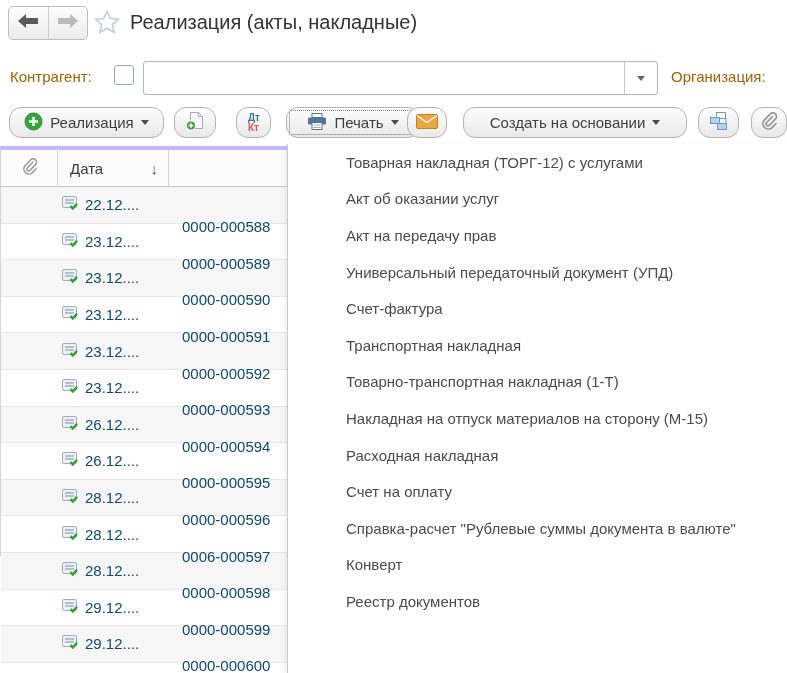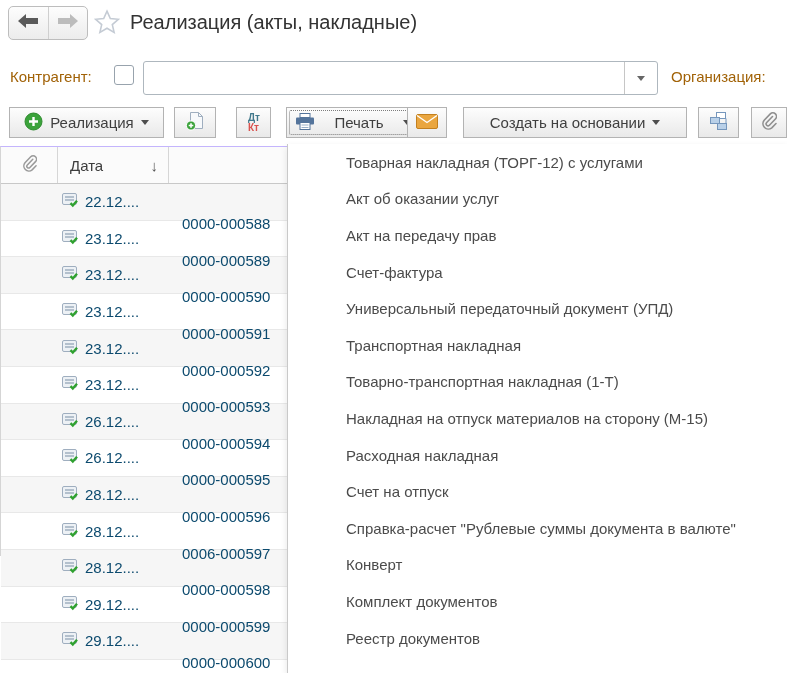--- a/index.html
+++ b/index.html
@@ -22,37 +22,37 @@
     border:1px solid #98a3ad;border-radius:3px;box-sizing:border-box;}
   .combo{position:absolute;left:143px;top:61px;width:515px;height:34px;border:1px solid #aeb7be;
     border-radius:3px;box-sizing:border-box;display:flex;background:#fff;}
   .combo input{flex:1;border:none;outline:none;font:15px "Liberation Sans","DejaVu Sans",sans-serif;
     padding:0 8px;background:transparent;color:#333;min-width:0;}
   .combo-arrow-btn{width:32px;border-left:1px solid #c6c6c6;display:flex;align-items:center;justify-content:center;}
   .caret{width:0;height:0;border-left:4px solid transparent;border-right:4px solid transparent;
     border-top:5px solid #4d4d4d;display:inline-block;}
   .caret.gray{border-top-color:#666;}
   
-  .btn{position:absolute;top:107px;height:31px;border:1px solid #b3b3b3;border-radius:0;
+  .btn{position:absolute;top:107px;height:31px;border:1px solid #b3b3b3;border-radius:12px;
     background:linear-gradient(#fdfdfd,#e9e9e9);box-sizing:border-box;display:flex;align-items:center;
     justify-content:center;gap:7px;font-size:15px;color:#3f3f3f;padding:0 8px;cursor:default;}
   .btn.focused::after{content:"";position:absolute;inset:2px;border:1px dotted #7d7d7d;border-radius:2px;pointer-events:none;}
   .btn-create{left:9px;width:155px;}
   .btn-copy{left:174px;width:42px;}
   .btn-dtkt{left:236px;width:35px;font-size:10px;font-weight:bold;line-height:1;flex-direction:column;gap:0;}
   .btn-dtkt .dt{color:#41798c;align-self:flex-start;margin-left:3px;}
   .btn-dtkt .kt{color:#d9534f;align-self:flex-end;margin-right:3px;}
-  .btn-print{left:286px;width:134px;justify-content:space-between;}
+  .btn-print{left:286px;width:134px;}
   .btn-mail{left:407px;width:40px;}
   .btn-based{left:463px;width:224px;}
   .btn-structure{left:698px;width:41px;}
   .btn-attach{left:751px;width:36px;}
   
   .doc-table{position:absolute;left:0;top:146px;width:287px;height:410px;border-left:1px solid #d5d5d5;
-    border-top:1px solid #c4b5fd;box-sizing:border-box;background:#fff;}
+    border-top:4px solid #c4b5fd;box-sizing:border-box;background:#fff;}
   .t-head{display:flex;height:37px;background:#fbfbfb;border-bottom:1px solid #c8c8c8;box-sizing:border-box;
     font-size:15px;color:#3c3c3c;}
   .th{display:flex;align-items:center;box-sizing:border-box;}
   .th-clip{width:57px;justify-content:center;border-right:1px solid #d6d6d6;}
   .th-date{width:111px;padding-left:12px;border-right:1px solid #d6d6d6;position:relative;}
   .th-date .sort{position:absolute;right:10px;color:#555;}
   .th-num{flex:1;padding-left:12px;}
   .t-row{display:flex;align-items:center;height:36.6px;border-bottom:1px solid #e8e8e8;box-sizing:border-box;
     font-size:15px;color:#0c4a6e;}
   .t-row:nth-child(odd){background:#f6f6f6;}
@@ -388,26 +388,25 @@
     <div class="cell-date">29.12....</div>
     <div class="cell-num">0000-000600</div>
   </div>
 </div>
   </div>
 
   <div class="print-menu">
       <div class="menu-item">Товарная накладная (ТОРГ-12) с услугами</div>
       <div class="menu-item">Акт об оказании услуг</div>
       <div class="menu-item">Акт на передачу прав</div>
+      <div class="menu-item">Универсальный передаточный документ (УПД)</div>
       <div class="menu-item">Счет-фактура</div>
-      <div class="menu-item">Универсальный передаточный документ (УПД)</div>
       <div class="menu-item">Транспортная накладная</div>
       <div class="menu-item">Товарно-транспортная накладная (1-Т)</div>
       <div class="menu-item">Накладная на отпуск материалов на сторону (М-15)</div>
       <div class="menu-item">Расходная накладная</div>
-      <div class="menu-item">Счет на отпуск</div>
+      <div class="menu-item">Счет на оплату</div>
       <div class="menu-item">Справка-расчет "Рублевые суммы документа в валюте"</div>
       <div class="menu-item">Конверт</div>
-      <div class="menu-item">Комплект документов</div>
       <div class="menu-item">Реестр документов</div>
     </div>
 
 </div>
 
 </body></html>

